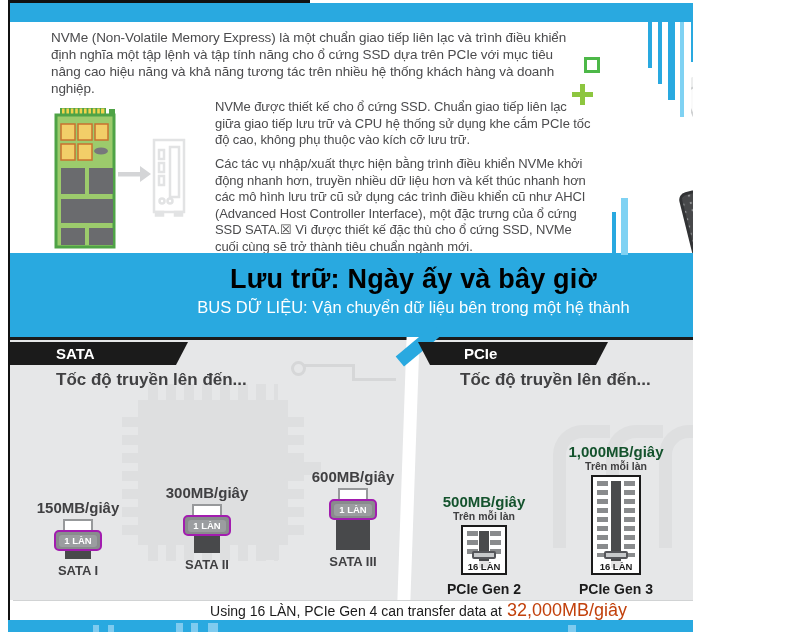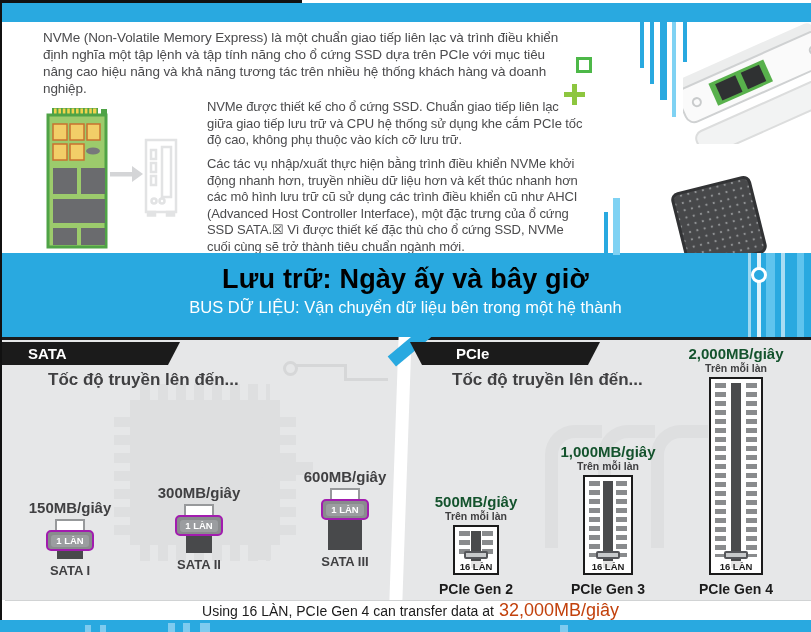--- a/index.html
+++ b/index.html
@@ -1,17 +1,17 @@
 <!DOCTYPE html>
 <html><head>
 <meta charset="utf-8">
 <style>
   html,body{margin:0;padding:0;background:#fff;}
-  #stage{position:relative;width:811px;height:632px;overflow:hidden;background:#fff;
-         font-family:"Liberation Sans",sans-serif;color:#4b4b4d;}
+  #stage{position:relative;width:685px;height:632px;overflow:hidden;background:#fff;
+         font-family:"Liberation Sans",sans-serif;color:#4b4b4d;margin-left:8px;}
   .abs{position:absolute;}
   
   .topline{left:0;top:0;width:302px;height:3px;background:#111;}
   .leftline{left:0;top:0;width:2px;height:620px;background:#111;z-index:40;}
   .topbar{left:0;top:3px;width:811px;height:19px;background:#29a9e0;}
   
   .p1{left:43px;top:29px;width:530px;font-size:13.5px;line-height:17px;letter-spacing:-.1px;}
   .p2{left:207px;top:99px;width:378px;font-size:13px;line-height:16.5px;letter-spacing:-.1px;}
   .p3{left:207px;top:156px;width:382px;font-size:13px;line-height:16.5px;letter-spacing:-.1px;}
   .gsq{left:576px;top:57px;width:10px;height:10px;border:3px solid #4db848;}
@@ -24,21 +24,21 @@
   .node{border-radius:50%;z-index:4;}
   
   .banner{left:0;top:253px;width:811px;height:84px;background:#29a9e0;text-align:center;z-index:2;}
   .banner .t{margin-top:11px;font-size:27px;font-weight:bold;color:#000000;letter-spacing:.2px;}
   .banner .s{margin-top:3px;font-size:16.5px;color:#fff;}
   
   .compare{left:0;top:337px;width:811px;height:263px;background:#e6e7e8;border-top:3px solid #1b1b1b;box-sizing:border-box;z-index:1;}
   .divider{left:394px;top:337px;width:13px;height:263px;background:#fff;transform:skewX(-2deg);z-index:5;}
   .wedge{left:386px;top:339px;width:50px;height:13px;background:#29a9e0;transform:rotate(-40deg);z-index:6;}
   .hdr{top:342px;height:23px;background:#1b1b1b;color:#fff;font-size:15px;font-weight:bold;line-height:23px;z-index:7;}
-  .hdr-sata{left:0;width:180px;padding-left:28px;box-sizing:border-box;clip-path:polygon(0 0,100% 0,calc(100% - 12px) 100%,0 100%);}
+  .hdr-sata{left:0;width:180px;padding-left:48px;box-sizing:border-box;clip-path:polygon(0 0,100% 0,calc(100% - 12px) 100%,0 100%);}
   .hdr-pcie{left:410px;width:190px;padding-left:46px;box-sizing:border-box;clip-path:polygon(0 0,100% 0,calc(100% - 12px) 100%,12px 100%);}
   .subhdr{top:370px;font-size:17px;font-weight:bold;color:#404042;z-index:7;}
   .subhdr.sata{left:48px;} .subhdr.pcie{left:452px;}
   
   .wm{z-index:1;}
   .cpu-core{left:130px;top:400px;width:150px;height:145px;background:#dedfe0;}
   .cpu-pt{left:140px;top:384px;width:130px;height:16px;background:repeating-linear-gradient(90deg,#dedfe0 0 10px,transparent 10px 18px);}
   .cpu-pb{left:140px;top:545px;width:130px;height:16px;background:repeating-linear-gradient(90deg,#dedfe0 0 10px,transparent 10px 18px);}
   .cpu-pl{left:114px;top:410px;width:16px;height:125px;background:repeating-linear-gradient(0deg,#dedfe0 0 10px,transparent 10px 18px);}
   .cpu-pr{left:280px;top:410px;width:16px;height:125px;background:repeating-linear-gradient(0deg,#dedfe0 0 10px,transparent 10px 18px);}

